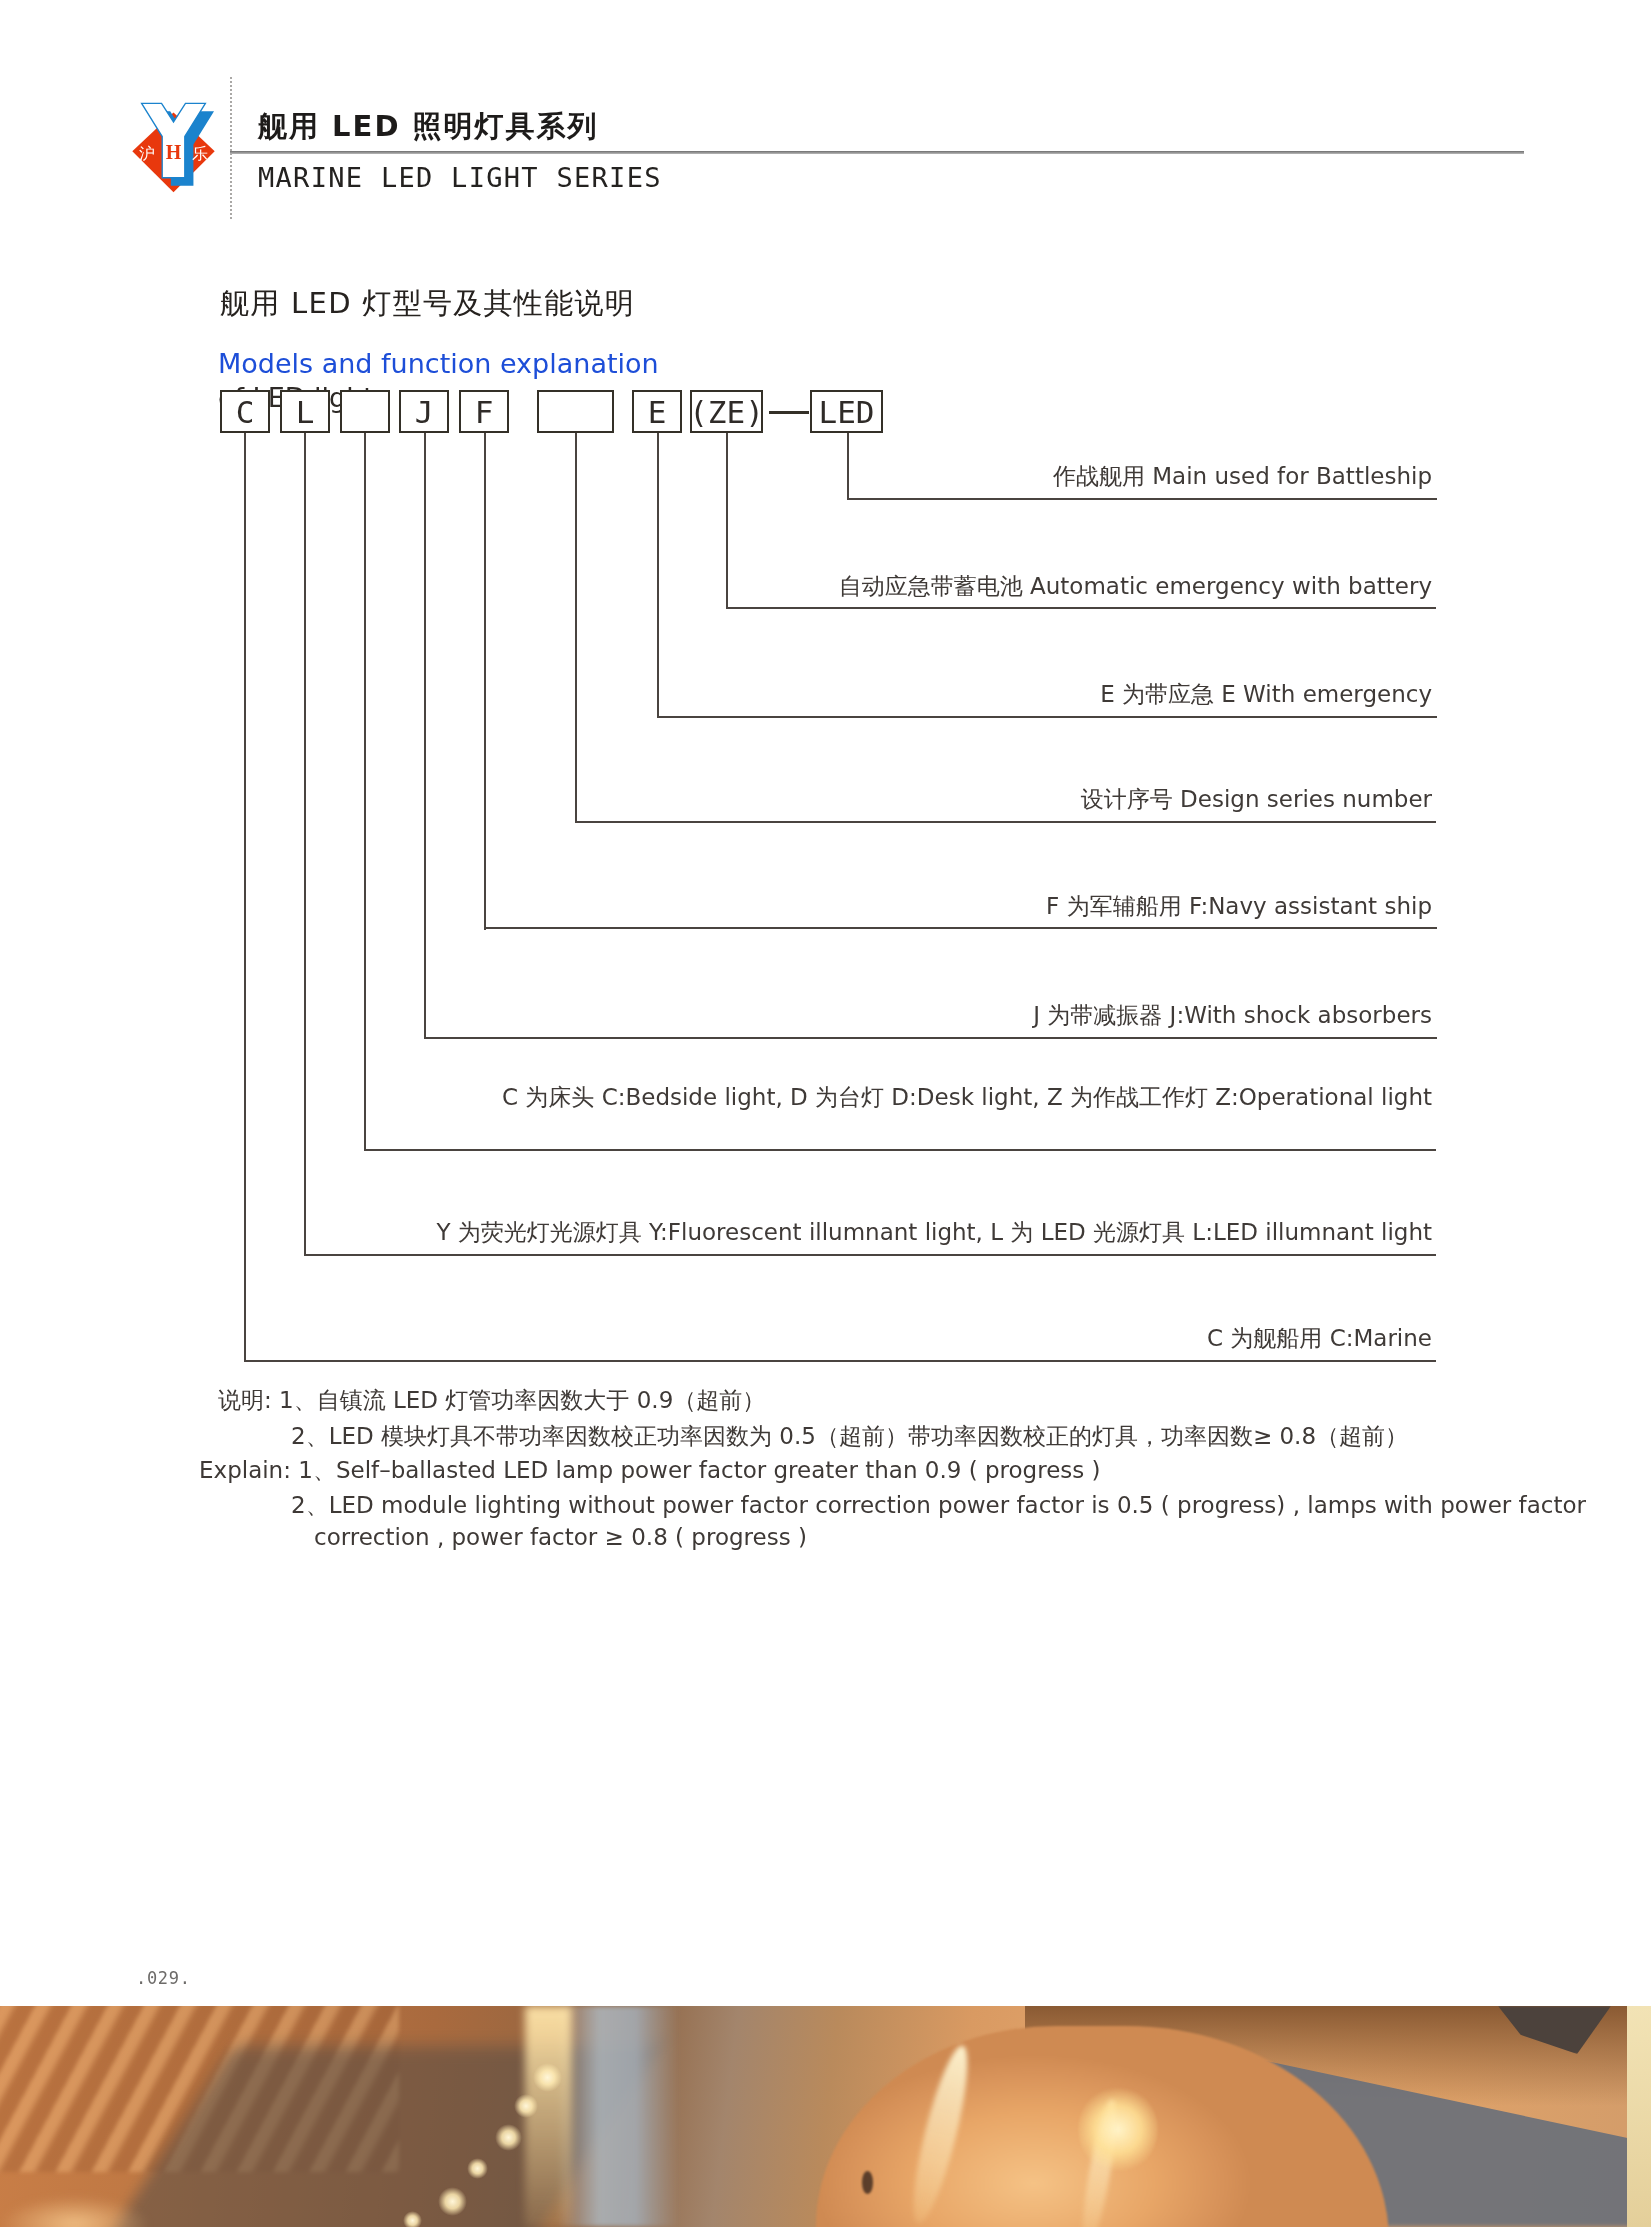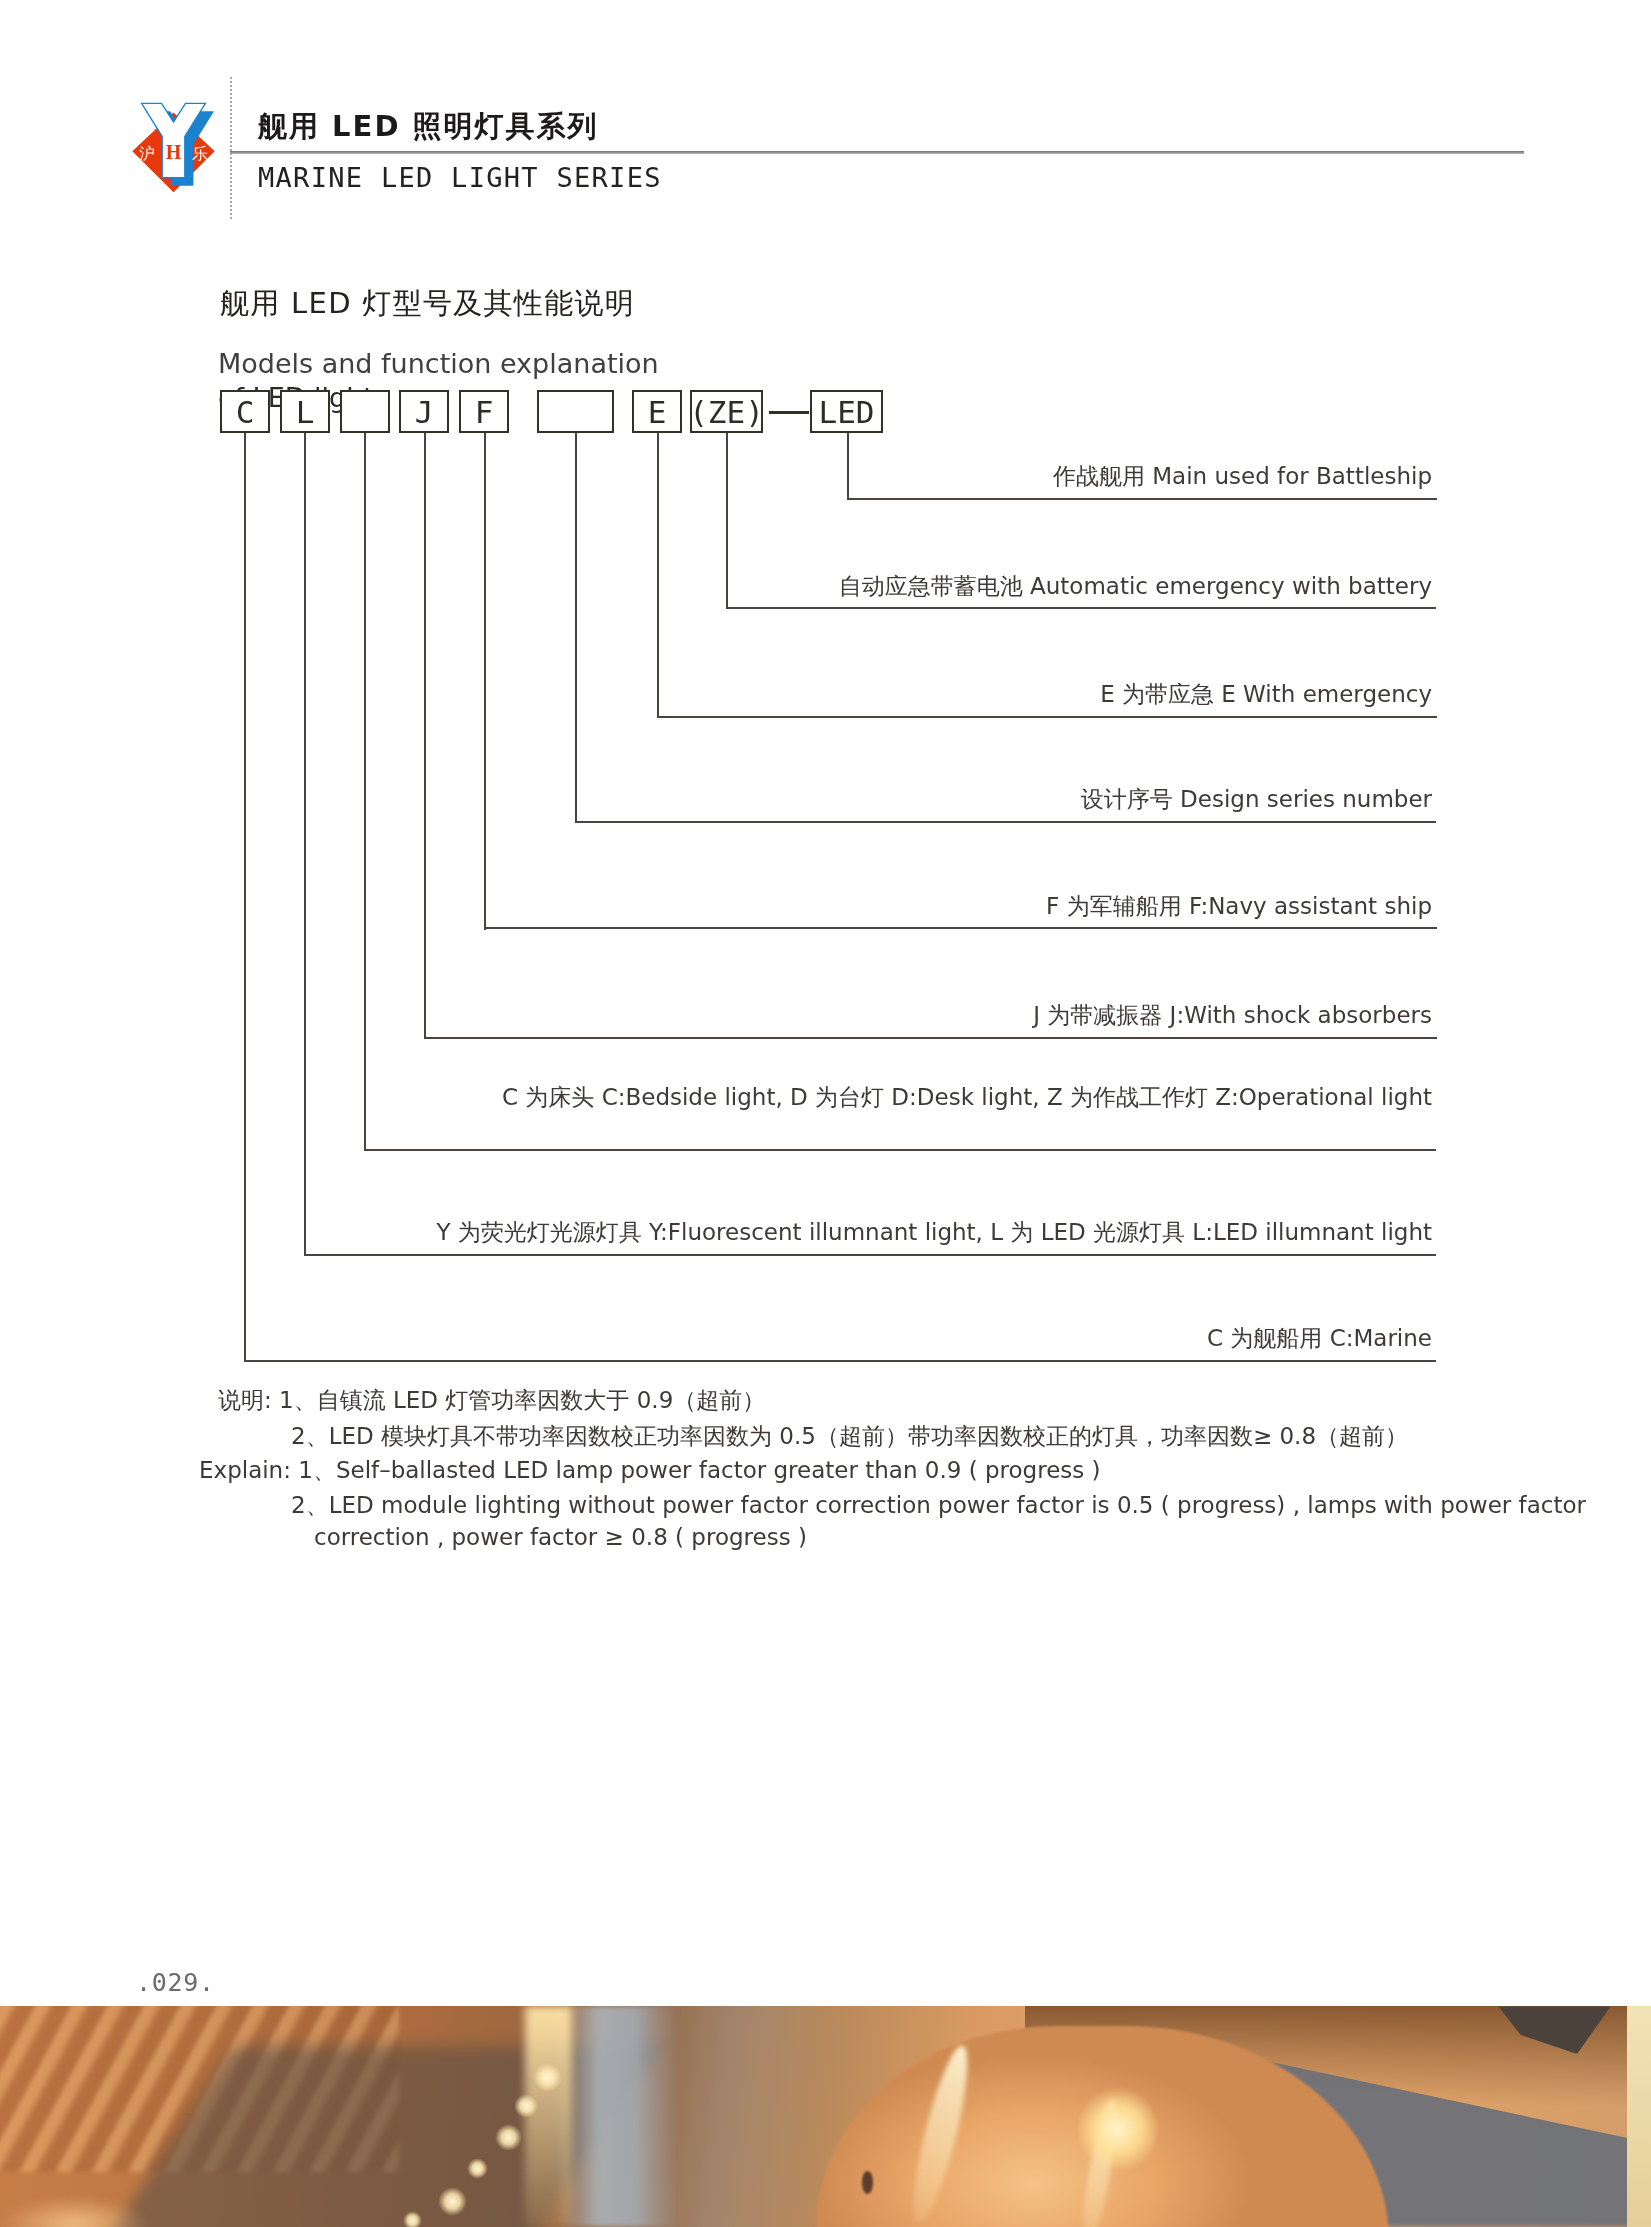--- a/index.html
+++ b/index.html
@@ -8,35 +8,35 @@
 
   
   #logo{position:absolute;left:128px;top:98px;width:91px;height:97px;}
   #header-dotted{position:absolute;left:230px;top:77px;height:142px;width:0;border-left:2px dotted #aaa8a6;}
   #header-title-cn{position:absolute;left:258px;top:107px;font-size:29px;font-weight:600;color:#1d1b1a;letter-spacing:2px;white-space:nowrap;}
   #header-rule{position:absolute;left:230px;top:151px;width:1294px;height:3.3px;background:linear-gradient(#6e6e6e,#b9b9b9);}
   #header-title-en{position:absolute;left:258px;top:162px;font-size:27px;font-family:"DejaVu Sans Mono","Liberation Mono",monospace;color:#242220;letter-spacing:1.3px;white-space:nowrap;}
 
   
   #sec-cn{position:absolute;left:220px;top:284px;font-size:29px;font-weight:400;color:#26221f;letter-spacing:1.3px;white-space:nowrap;}
-  #sec-en1{position:absolute;left:218px;top:348px;font-size:27px;color:#404040;white-space:nowrap;}
+  #sec-en1{position:absolute;left:218px;top:348px;font-size:27px;color:#1d4ed8;white-space:nowrap;}
   #sec-en2{position:absolute;left:218px;top:382px;font-size:27px;color:#2e2a27;white-space:nowrap;}
 
   
   .code-box{position:absolute;box-sizing:border-box;border:2px solid #343028;display:flex;align-items:center;justify-content:center;
             font-family:"DejaVu Sans Mono","Liberation Mono",monospace;font-size:31px;color:#2f2b28;background:#fff;}
   #code-dash{position:absolute;left:769px;top:411px;width:40px;height:3.3px;background:#343028;}
   .dline{position:absolute;background:#4a4440;}
   .row-label{position:absolute;right:220px;text-align:right;font-size:23px;line-height:30px;color:#3f3a37;white-space:nowrap;}
 
   
   .note{position:absolute;font-size:23px;color:#3e3936;white-space:nowrap;}
 
   
-  #page-number{position:absolute;left:136px;top:1968px;font-size:25px;color:#6d6b69;font-family:"DejaVu Sans Mono","Liberation Mono",monospace;letter-spacing:0.7px;}
+  #page-number{position:absolute;left:136px;top:1968px;font-size:17px;color:#6d6b69;font-family:"DejaVu Sans Mono","Liberation Mono",monospace;letter-spacing:0.7px;}
 
   
   #photo{position:absolute;left:0;top:2006px;width:1652px;height:221px;overflow:hidden;
     background:linear-gradient(97deg,#c97e47 0%,#bd7743 12%,#a96a3e 26%,#8f6543 38%,#a3856c 44%,#b98a5c 50%,#d99a62 58%,#e8ab72 72%,#dfa269 86%,#d29c6a 100%);}
   .ph{position:absolute;}
   #ph-stripes{left:-27px;top:-20px;width:426px;height:186px;opacity:.75;filter:blur(2px);
     background:repeating-linear-gradient(118deg,rgba(244,188,128,.55) 0 10.7px,rgba(158,94,52,.5) 17.3px 32px);}
   #ph-wedge{left:166px;top:40px;width:426px;height:206px;background:rgba(86,76,70,.55);transform:skewX(-33deg);filter:blur(8px);}
   #ph-graystrip{left:556px;top:0;width:123px;height:221px;filter:blur(2.7px);
     background:linear-gradient(to right,rgba(170,180,188,0) 0%,rgba(174,184,192,.85) 35%,rgba(166,176,186,.85) 65%,rgba(170,180,188,0) 100%);}

